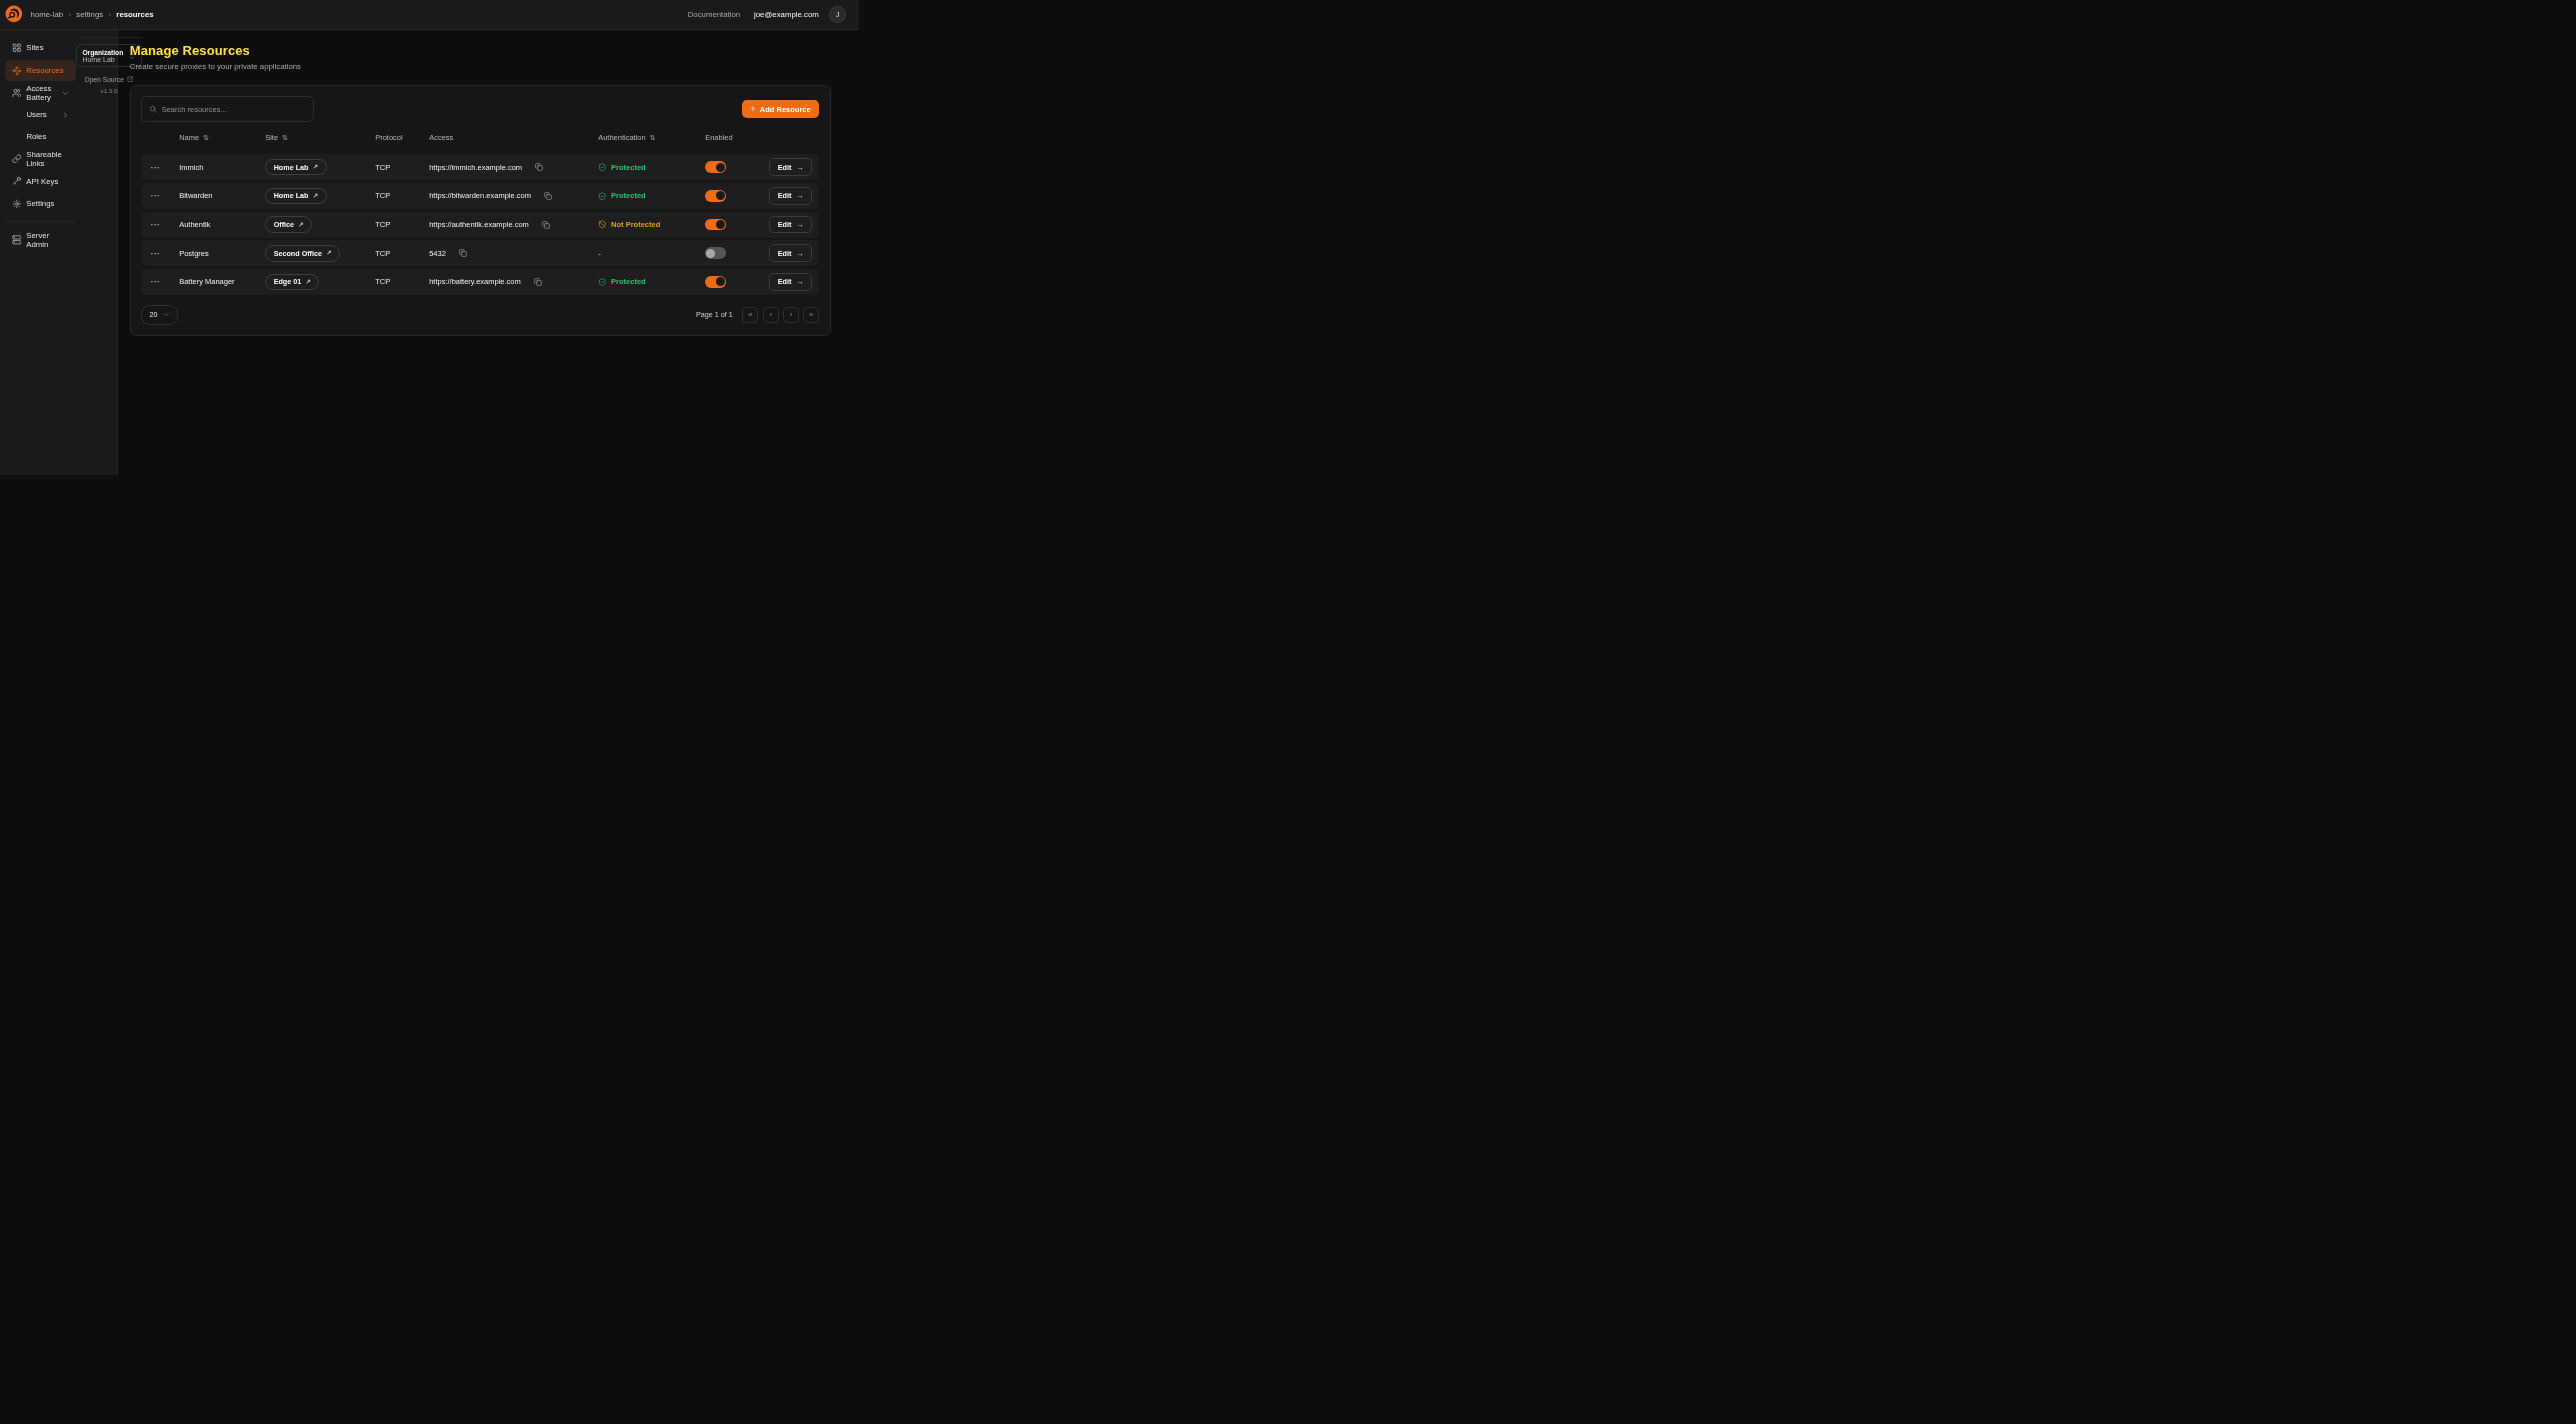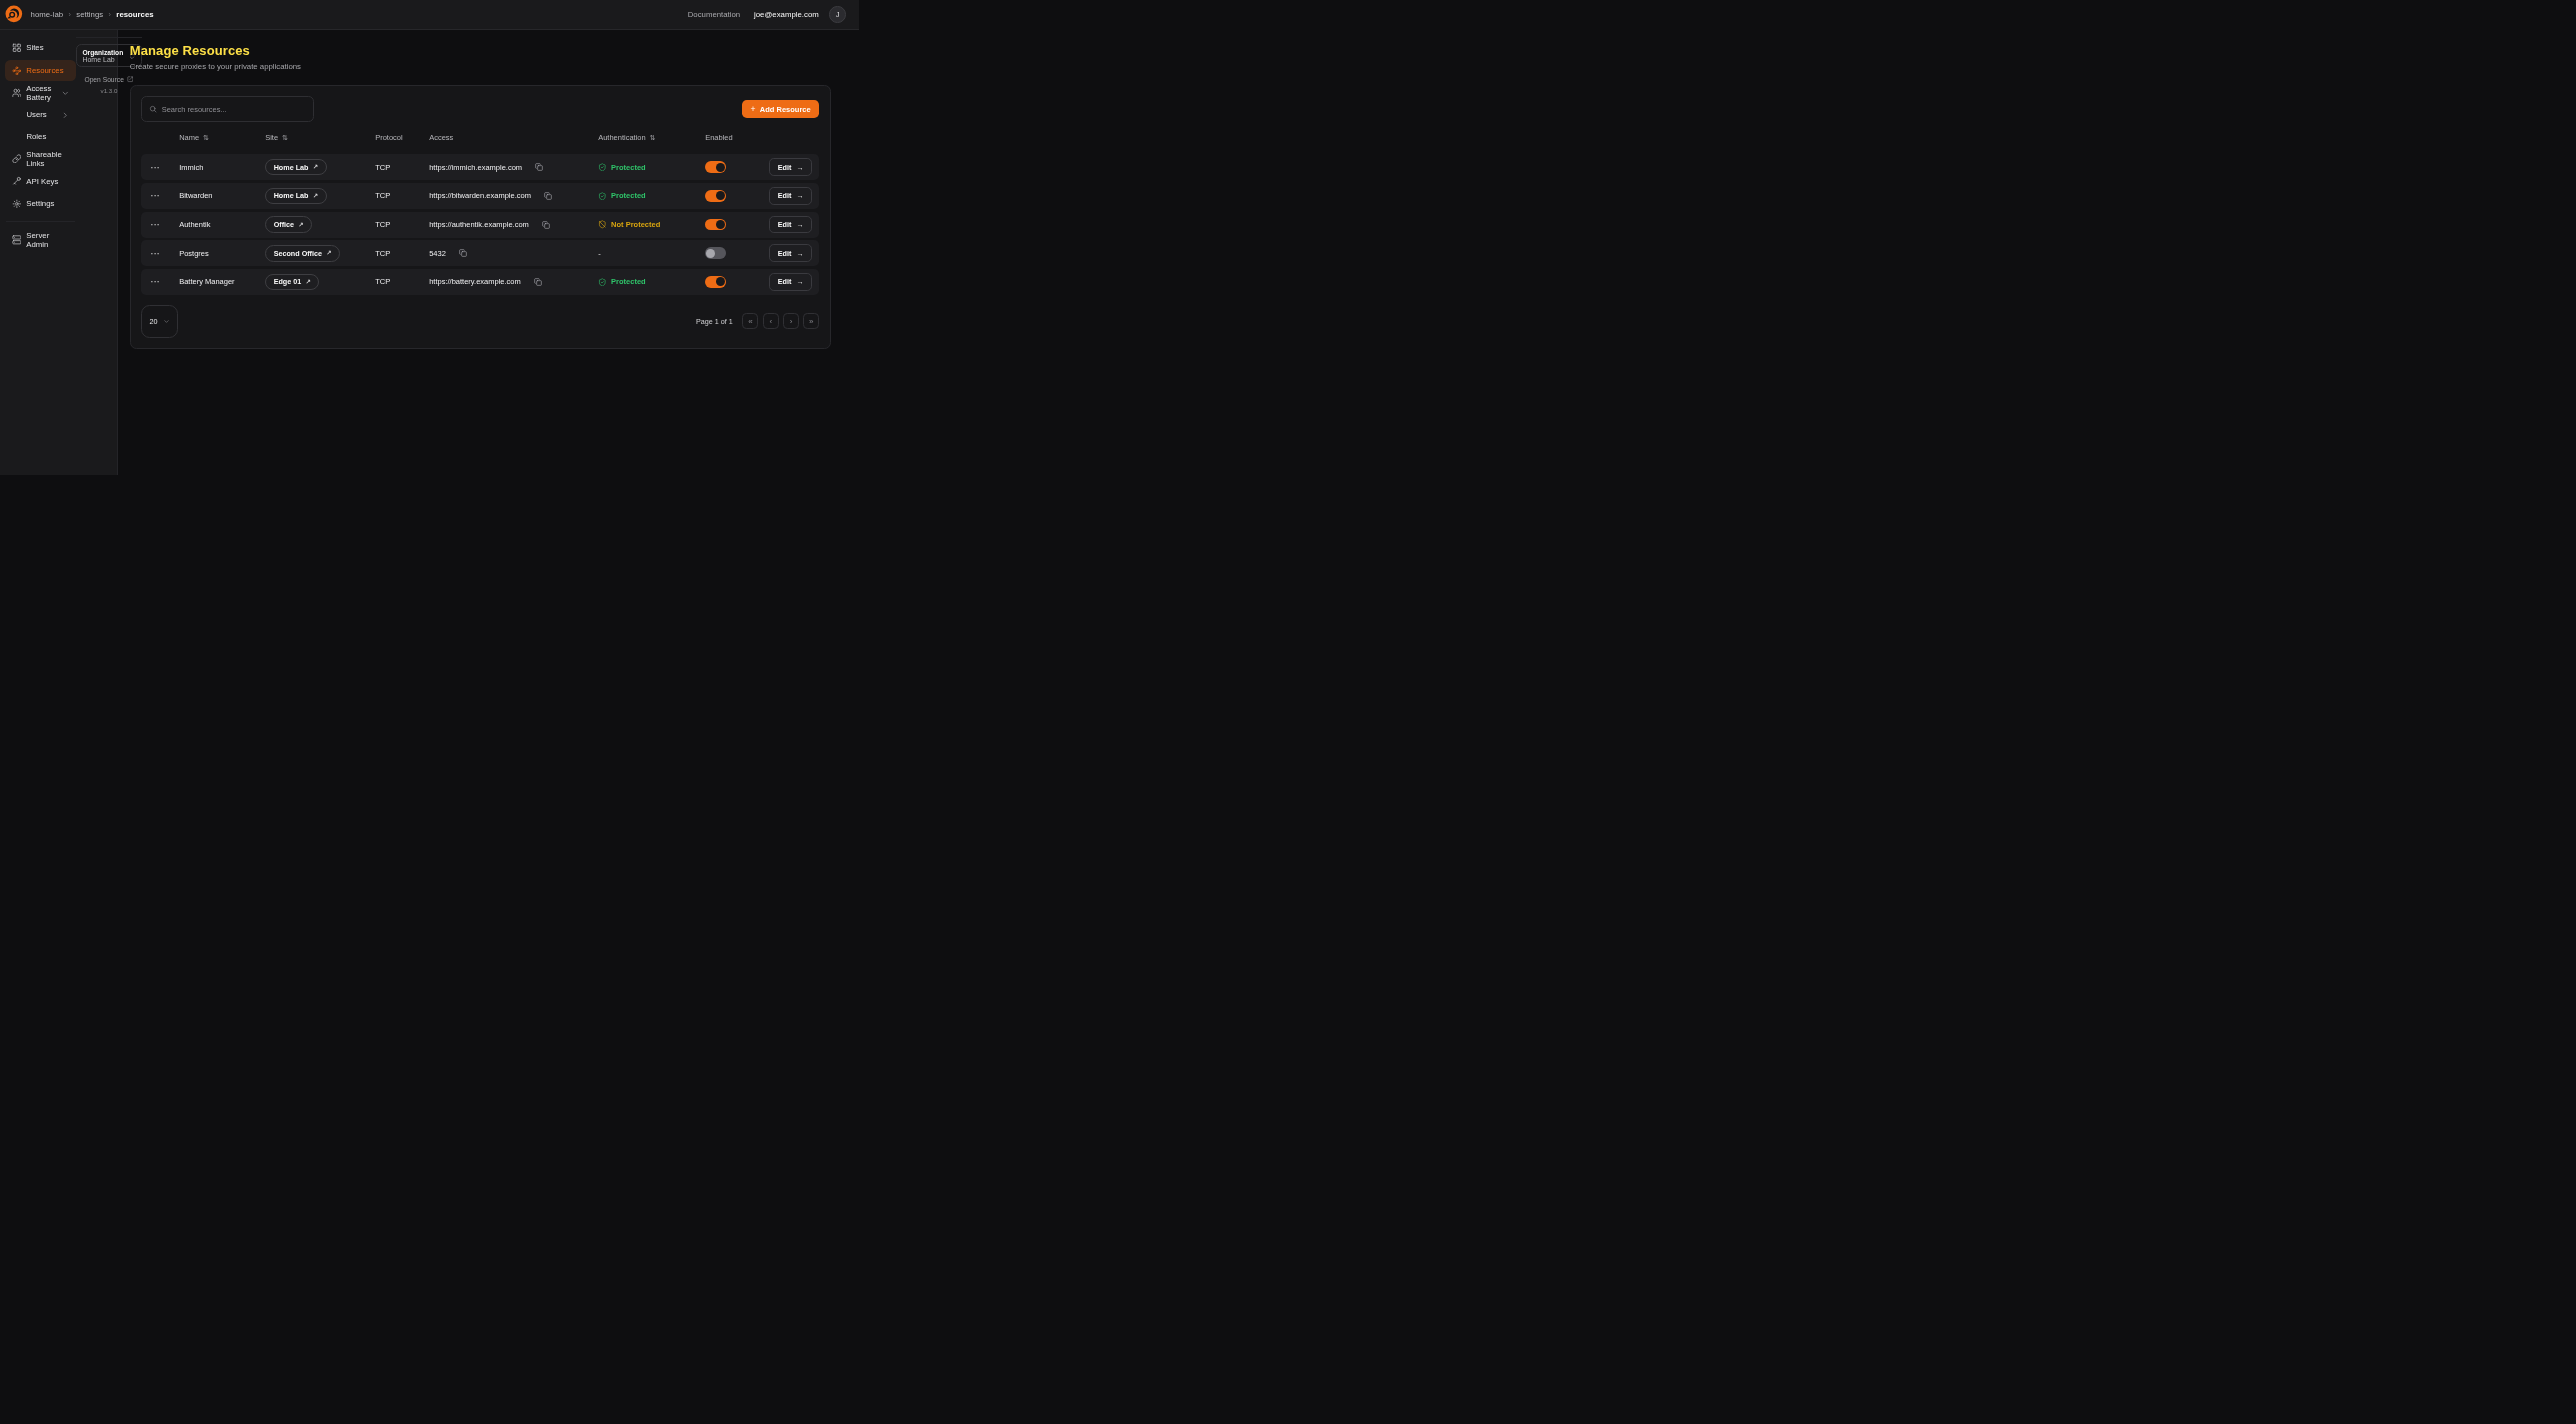--- a/index.html
+++ b/index.html
@@ -98,21 +98,21 @@
   .toggle.on{background:var(--accent)}
   .toggle.on .knob{right:1.3px;background:#19191b}
   .toggle.off{background:#55555b}
   .toggle.off .knob{left:1.3px;background:#a7a7ad}
   .edit-btn{justify-self:end;margin-right:7.5px;display:flex;align-items:center;gap:4.8px;height:17.7px;
     padding:0 7.5px;background:#1e1e21;border:0.5px solid #3a3a3f;border-radius:4.8px;color:#fafafa;
     font-size:7.2px;font-weight:600;cursor:pointer}
 
   
   .card-footer{display:flex;align-items:center;margin-top:9.7px}
-  .page-size-btn{display:flex;align-items:center;gap:5.4px;height:33px;padding:0 7px;border:0.5px solid #303034;
+  .page-size-btn{display:flex;align-items:center;gap:5.4px;height:20px;padding:0 7px;border:0.5px solid #303034;
     border-radius:8.6px;background:transparent;color:#e8e8ea;font-size:7.2px;cursor:pointer}
   .page-size-btn svg{width:7px;height:7px;color:#9a9a9e}
   .pager{margin-left:auto;display:flex;align-items:center;gap:4.3px}
   .page-info{color:#d2d2d5;font-size:7.2px;margin-right:5.4px}
   .pg-btn{width:16px;height:16px;border:0.5px solid #303034;border-radius:4.3px;background:transparent;
     color:#85858a;font-size:8px;display:flex;align-items:center;justify-content:center;cursor:pointer}
 
   .i{fill:none;stroke:currentColor;stroke-width:1.7;stroke-linecap:round;stroke-linejoin:round}
 </style>
 </head>

